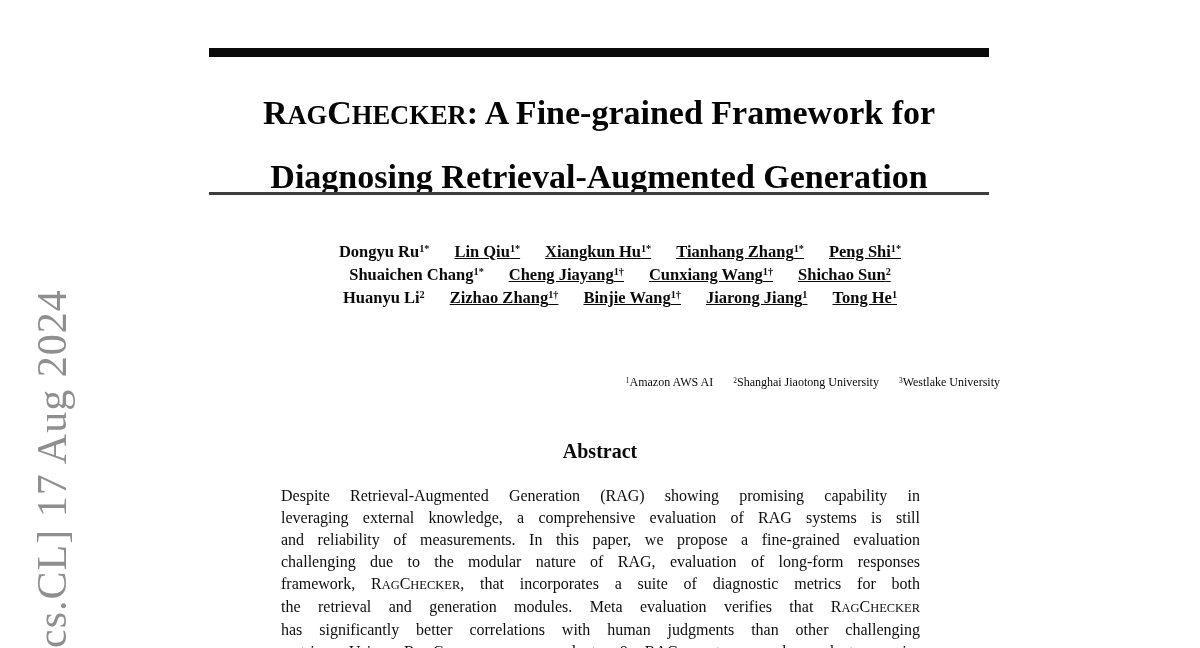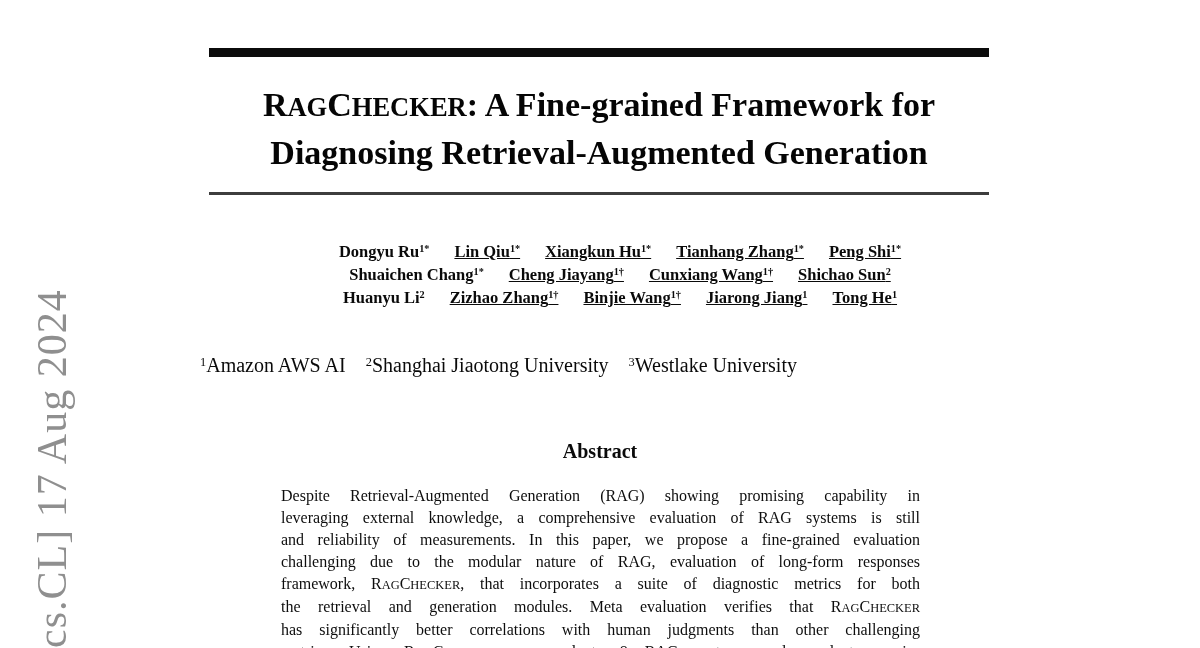--- a/index.html
+++ b/index.html
@@ -42,21 +42,21 @@
   }
 
   
   .title {
     position: absolute;
     left: 199px; top: 82px;
     width: 800px;
     margin: 0;
     text-align: center;
     font-size: 34px;
-    line-height: 45px;
+    line-height: 61px;
     font-weight: bold;
     color: #050505;
   }
   .seg-sc { font-size: 0.78em; }
 
   
   .authors {
     position: absolute;
     left: 200px; top: 240px;
     width: 800px;
@@ -71,24 +71,24 @@
     font-size: 0.62em;
     position: relative;
     top: -0.45em;
     vertical-align: baseline;
     line-height: 0;
   }
 
   
   .affiliations {
     position: absolute;
-    left: 200px; top: 355px;
+    left: 200px; top: 372px;
     width: 800px;
-    text-align: left;
-    font-size: 20px;
+    text-align: right;
+    font-size: 12px;
     line-height: 20px;
     font-weight: normal;
   }
   .affiliation { white-space: nowrap; }
   .affiliation + .affiliation { margin-left: 20px; }
 
   
   .abstract-heading {
     position: absolute;
     left: 200px; top: 439px;

